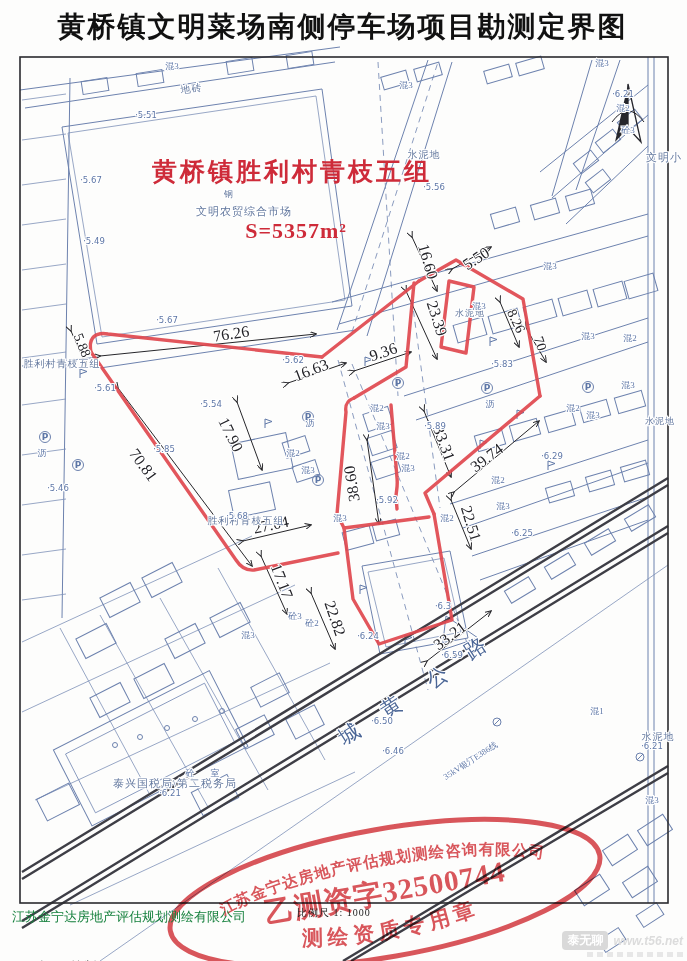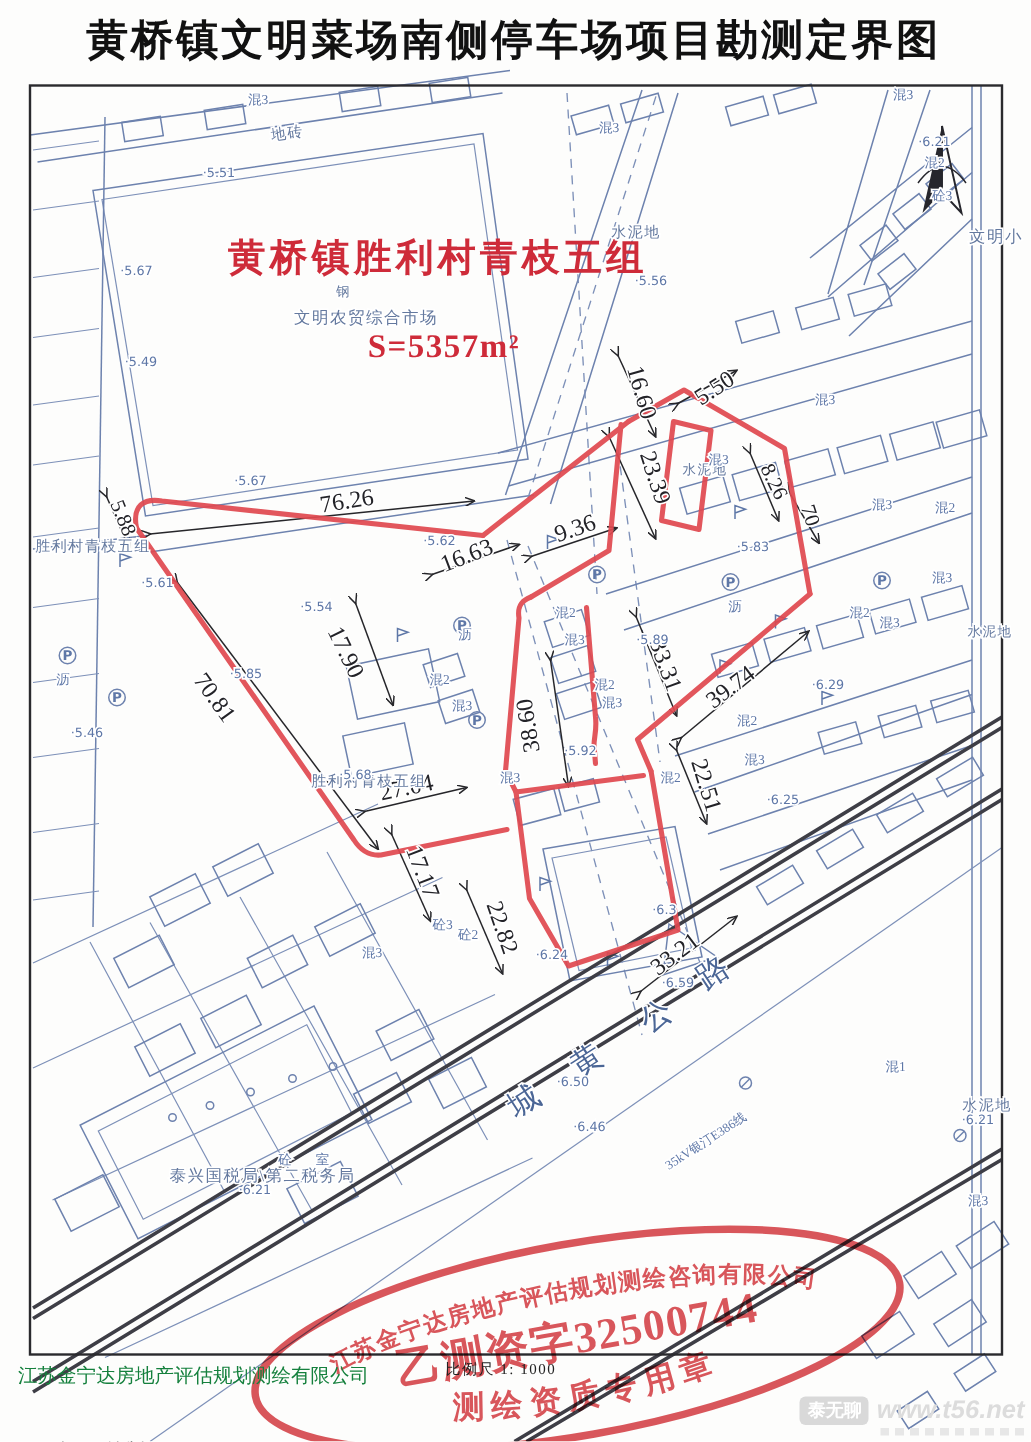--- a/index.html
+++ b/index.html
@@ -24,21 +24,21 @@
   .dark{stroke:#3e3e46;fill:none;stroke-width:2.4;}
   .dimln{stroke:#26262a;fill:none;stroke-width:1;}
   .red{stroke:#e0484f;fill:none;stroke-width:3.4;stroke-linecap:round;stroke-linejoin:round;opacity:.92;}
   #company{position:absolute;left:12px;top:908px;font-size:13px;color:#15803d;}
   #dateline{position:absolute;left:12px;top:958px;font-size:13px;color:#222;}
   #scalebar{position:absolute;left:297px;top:906px;font-size:10px;color:#222;letter-spacing:1px;}
   #watermark{position:absolute;right:4px;bottom:4px;display:flex;flex-direction:column;align-items:flex-end;}
   #wm-top{display:flex;align-items:center;gap:5px;}
   #wm-logo{background:#d9d9d9;color:#fff;font-size:12px;font-weight:bold;border-radius:4px;
            padding:1px 5px;font-family:"Liberation Sans",sans-serif;}
-  #wm-url{color:#dcdcdc;font-size:17px;font-weight:bold;font-style:italic;
+  #wm-url{color:#dcdcdc;font-size:12px;font-weight:bold;font-style:italic;
           font-family:"Liberation Sans",sans-serif;}
   #wm-dots{margin-top:2px;height:5px;width:96px;
            background:repeating-linear-gradient(90deg,#e7e7e7 0 6px,transparent 6px 10px);}
   .sealtxt{fill:#d4393f;font-weight:bold;font-family:"Liberation Serif",serif;}
 </style>
 </head>
 <body>
 
 <div id="title">黄桥镇文明菜场南侧停车场项目勘测定界图</div>
 

